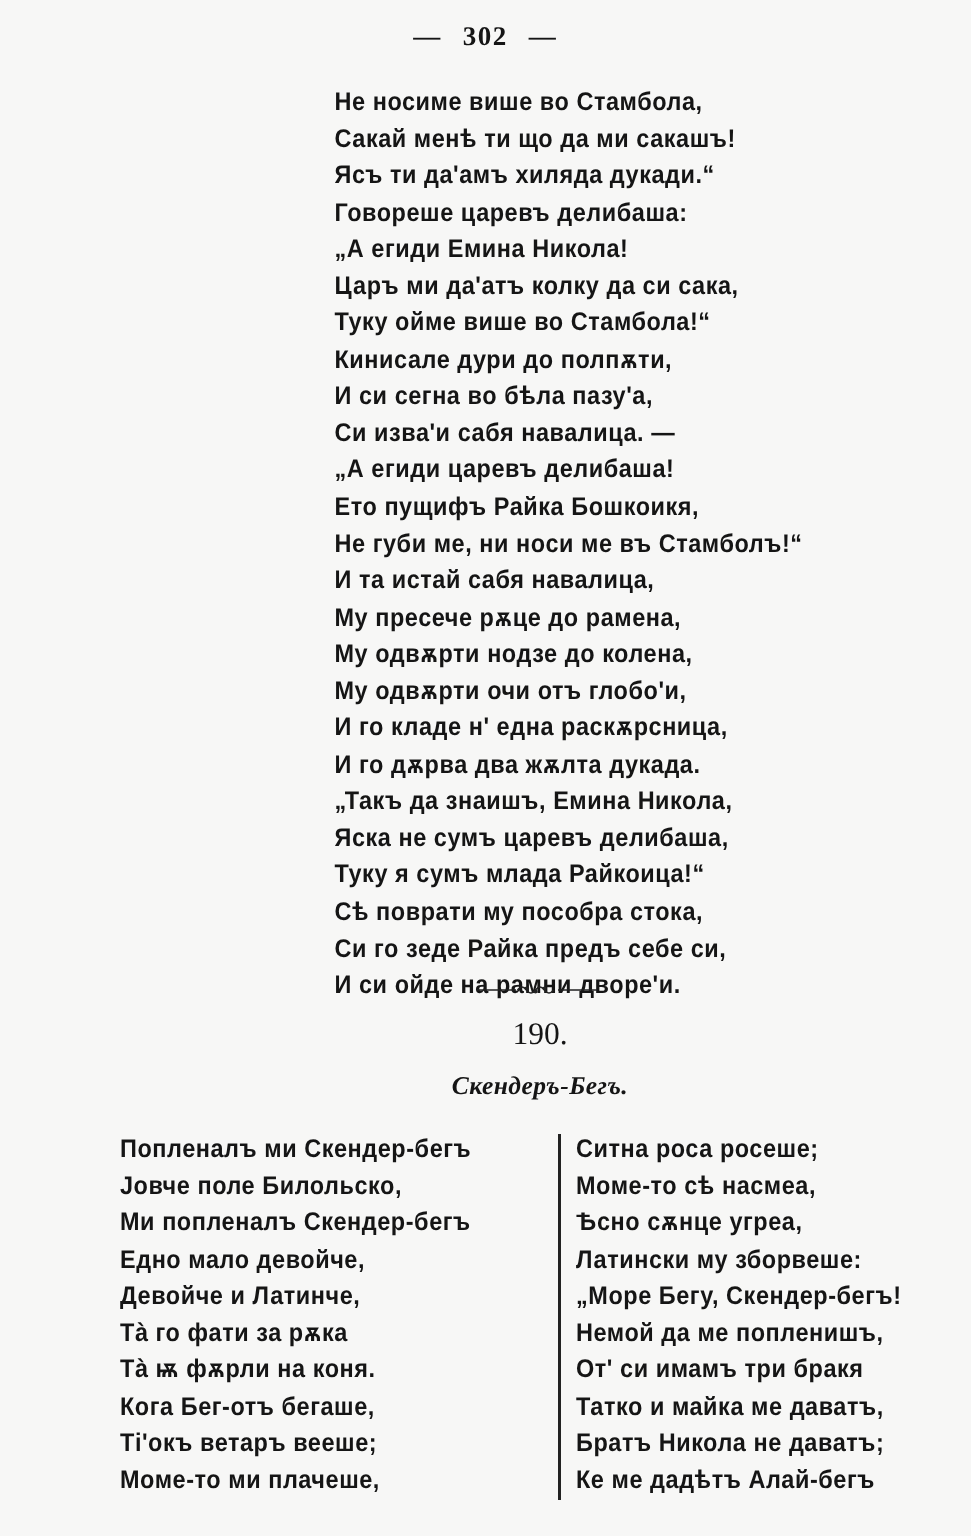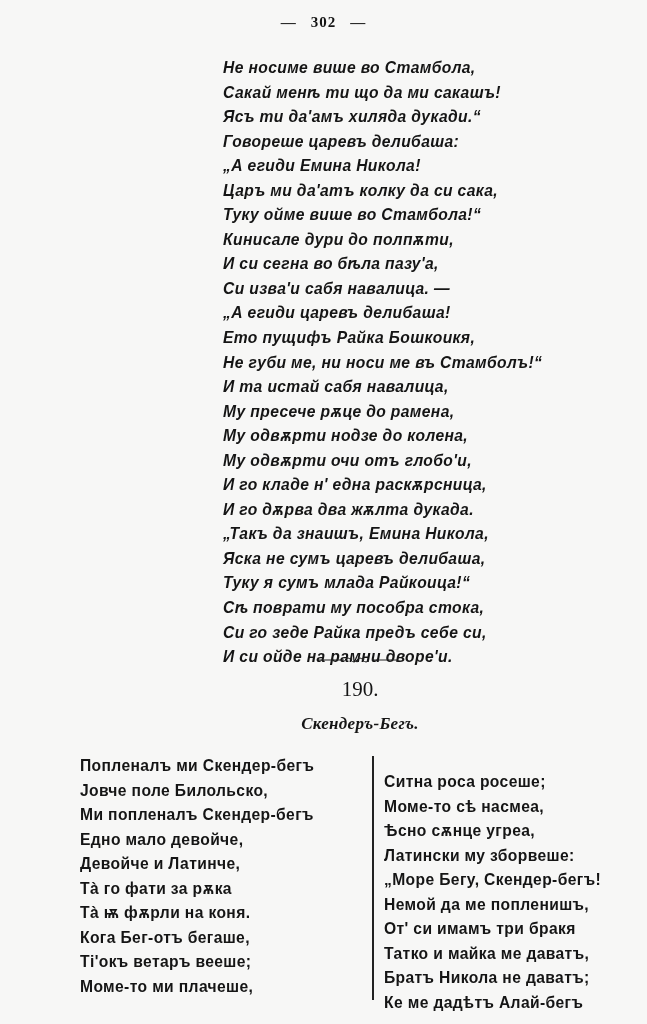--- a/index.html
+++ b/index.html
@@ -5,47 +5,47 @@
   html, body { margin: 0; padding: 0; }
   body {
     width: 647px; height: 1024px; overflow: hidden;
     background: #f7f7f6;
     font-family: "Liberation Serif", "DejaVu Serif", serif;
     color: #151515;
     position: relative;
   }
   .page-number {
     position: absolute; top: 14px; left: 0; width: 647px;
-    text-align: center; font-size: 15px; font-weight: bold;
+    text-align: center; font-size: 18px; font-weight: bold;
     letter-spacing: 1px;
   }
   .page-number .dash { margin: 0 14px; font-weight: bold; }
   .poem-top {
-    position: absolute; left: 223px; top: 56px; font-style: italic;
+    position: absolute; left: 223px; top: 56px;
   }
   .line {
     font-family: "Liberation Sans", "DejaVu Sans", sans-serif;
     font-size: 17px; line-height: 24.55px; white-space: nowrap;
     font-weight: bold; letter-spacing: 0.4px;
     transform: scaleX(0.92); transform-origin: left center;
   }
   .ornament {
     position: absolute; left: 318px; top: 655px; width: 80px; height: 10px;
   }
   .song-number {
     position: absolute; top: 677px; left: 0; width: 720px;
     text-align: center; font-size: 21px;
   }
   .song-title {
     position: absolute; top: 714px; left: 0; width: 720px;
     text-align: center; font-size: 17px; font-weight: bold; font-style: italic;
     letter-spacing: 0.3px;
   }
   .col-left { position: absolute; left: 80px; top: 754px; }
-  .col-right { position: absolute; left: 384px; top: 754px; margin-top: 16px; }
+  .col-right { position: absolute; left: 384px; top: 754px; }
   .col-divider {
     position: absolute; left: 372px; top: 756px; width: 1.5px; height: 244px;
     background: #222;
   }
 </style>
 </head>
 <body>
 
 <div class="page-number">
   <span class="dash">—</span><span>302</span><span class="dash">—</span>

